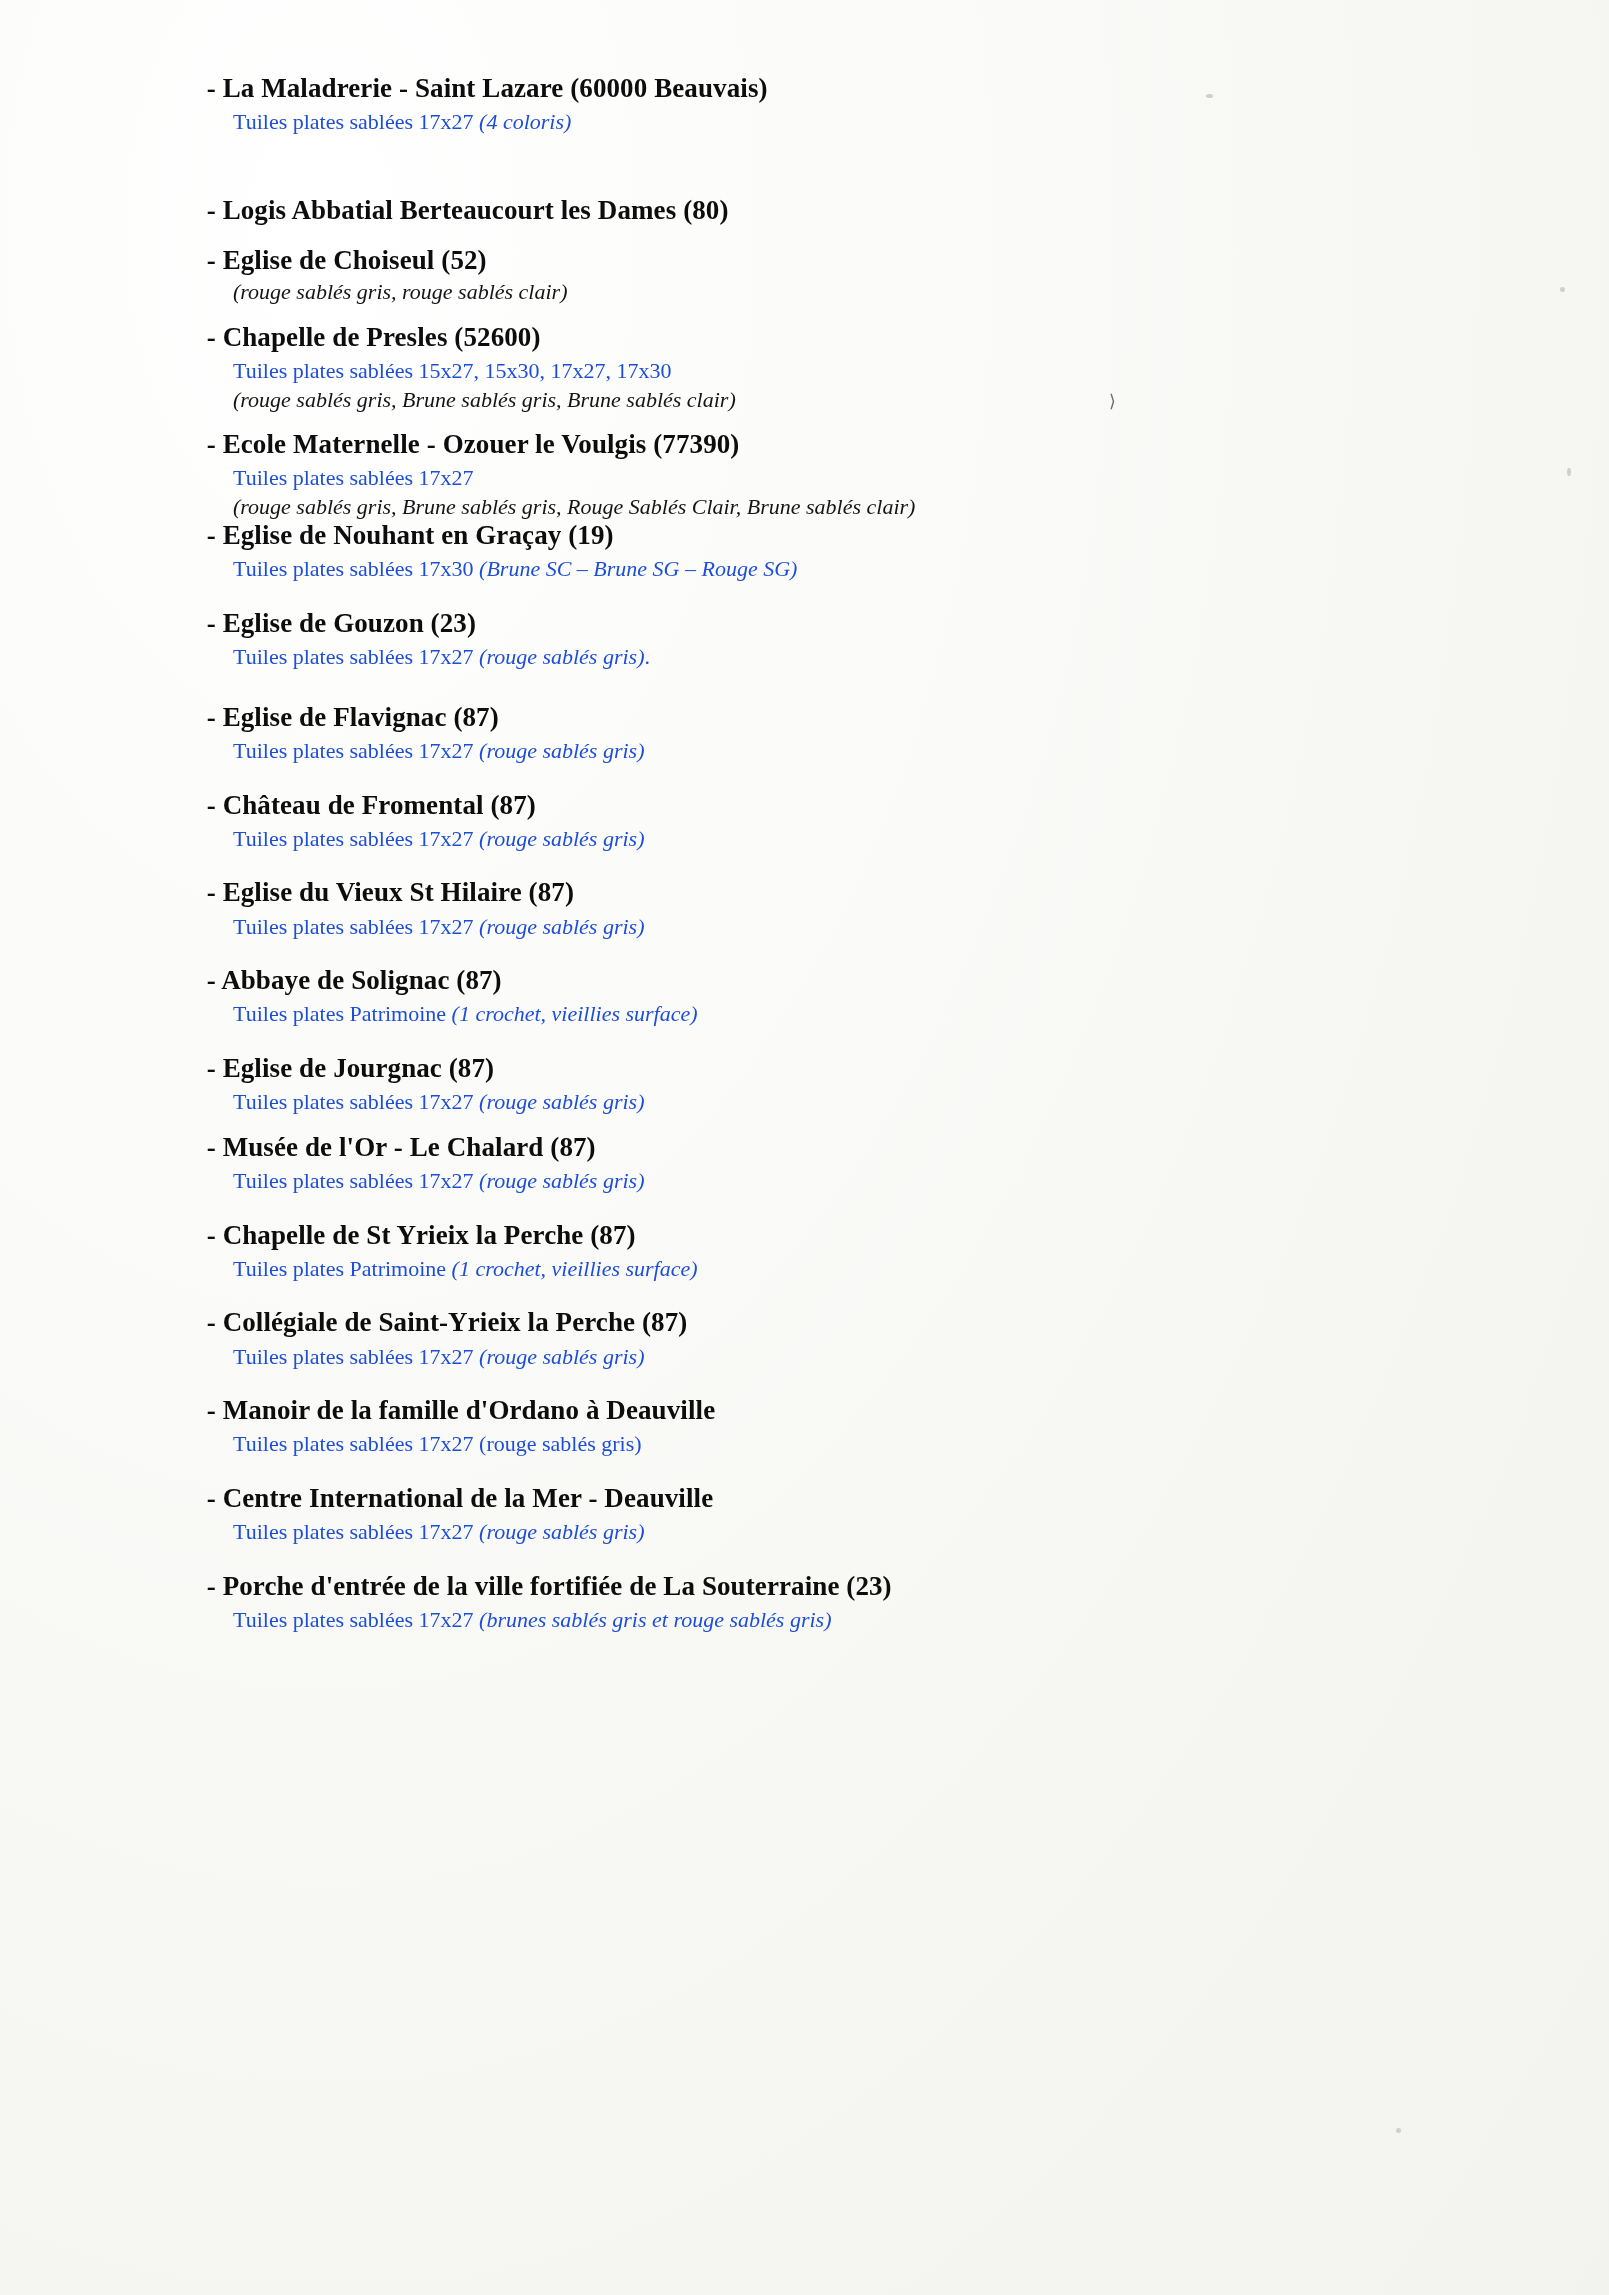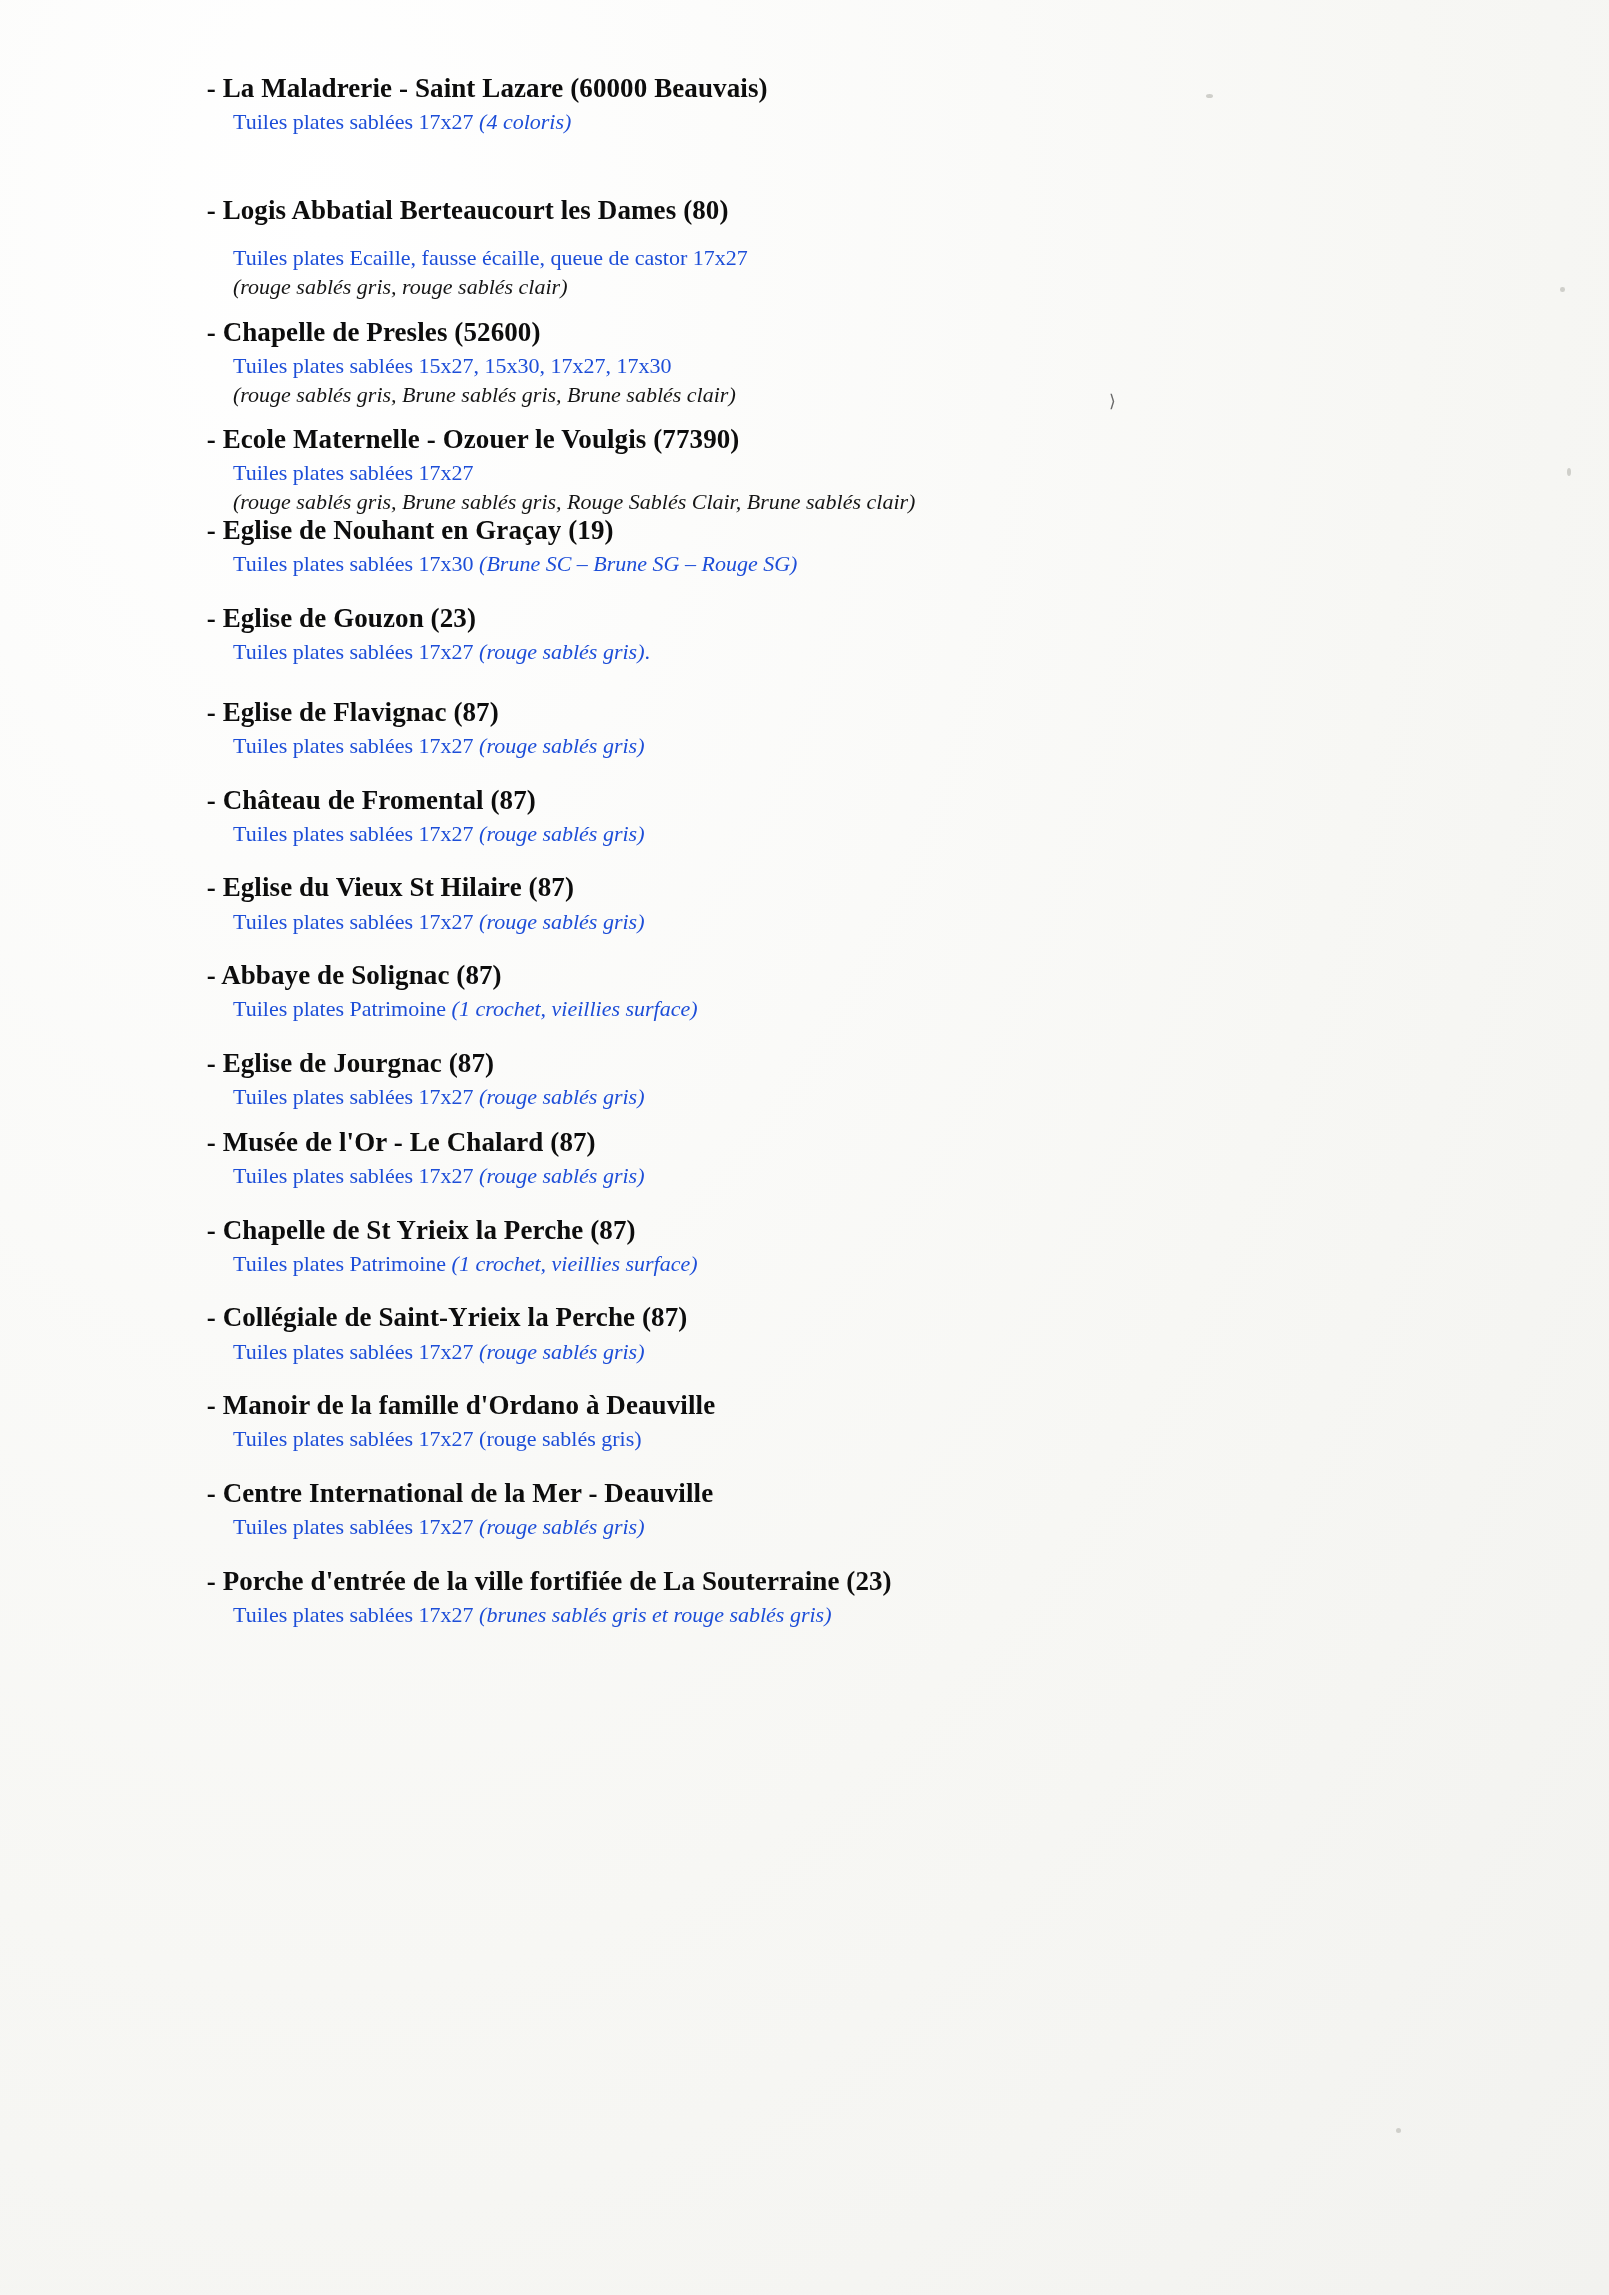--- a/index.html
+++ b/index.html
@@ -80,21 +80,21 @@
 
 <div class="content" id="content">
     <div class="entry" style="margin-bottom: 60px;">
       <div class="entry-title">- La Maladrerie - Saint Lazare (60000 Beauvais)</div>
       <div class="entry-desc"><span>Tuiles plates sablées 17x27 </span><span class="it">(4 coloris)</span></div>
     </div>
     <div class="entry" style="margin-bottom: 18.7px;">
       <div class="entry-title">- Logis Abbatial Berteaucourt les Dames (80)</div>
     </div>
     <div class="entry" style="margin-bottom: 17.4px;">
-      <div class="entry-desc"><span>Tuiles plates Ecaille, fausse écaille, queue de castor 17x27</span></div>
+      <div class="entry-title">- Eglise de Choiseul (52)</div>
       <div class="entry-desc-line2">(rouge sablés gris, rouge sablés clair)</div>
     </div>
     <div class="entry" style="margin-bottom: 16px;">
       <div class="entry-title">- Chapelle de Presles (52600)</div>
       <div class="entry-desc"><span>Tuiles plates sablées 15x27, 15x30, 17x27, 17x30</span></div>
       <div class="entry-desc-line2">(rouge sablés gris, Brune sablés gris, Brune sablés clair)</div>
     </div>
     <div class="entry" style="margin-bottom: 0px;">
       <div class="entry-title">- Ecole Maternelle - Ozouer le Voulgis (77390)</div>
       <div class="entry-desc"><span>Tuiles plates sablées 17x27</span></div>

